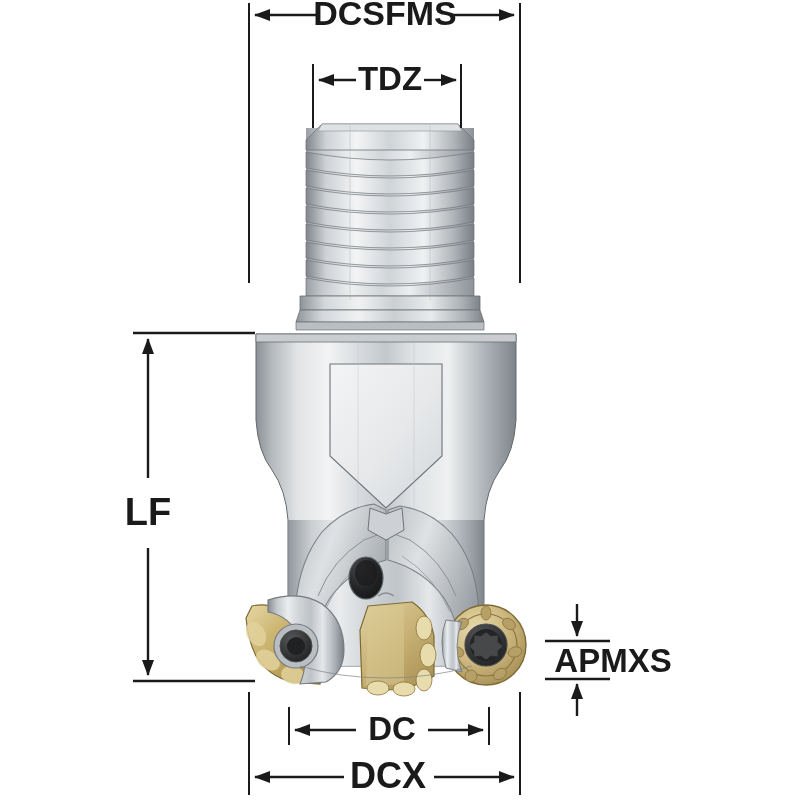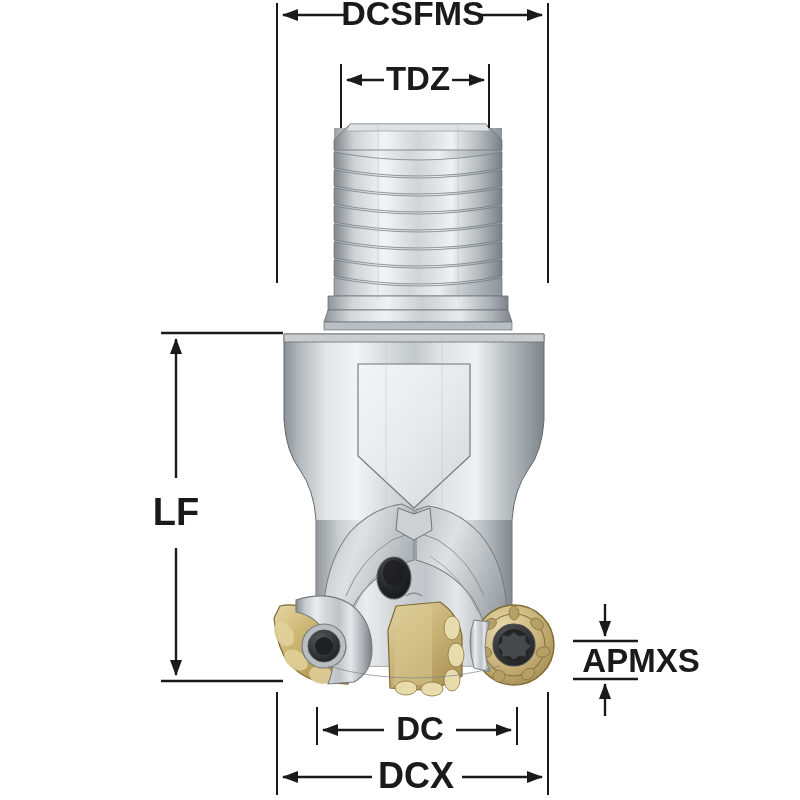--- a/index.html
+++ b/index.html
@@ -9,21 +9,20 @@
   }
   body {
     font-family: "Liberation Sans", sans-serif;
   }
   #stage {
     position: relative;
     width: 713px;
     height: 800px;
     background: #ffffff;
     overflow: hidden;
-    padding-left: 28px;
   }
   #stage svg {
     display: block;
   }
   .dim-label {
     font-family: "Liberation Sans", sans-serif;
     font-weight: 700;
     fill: #1a1a1a;
   }
 </style>

